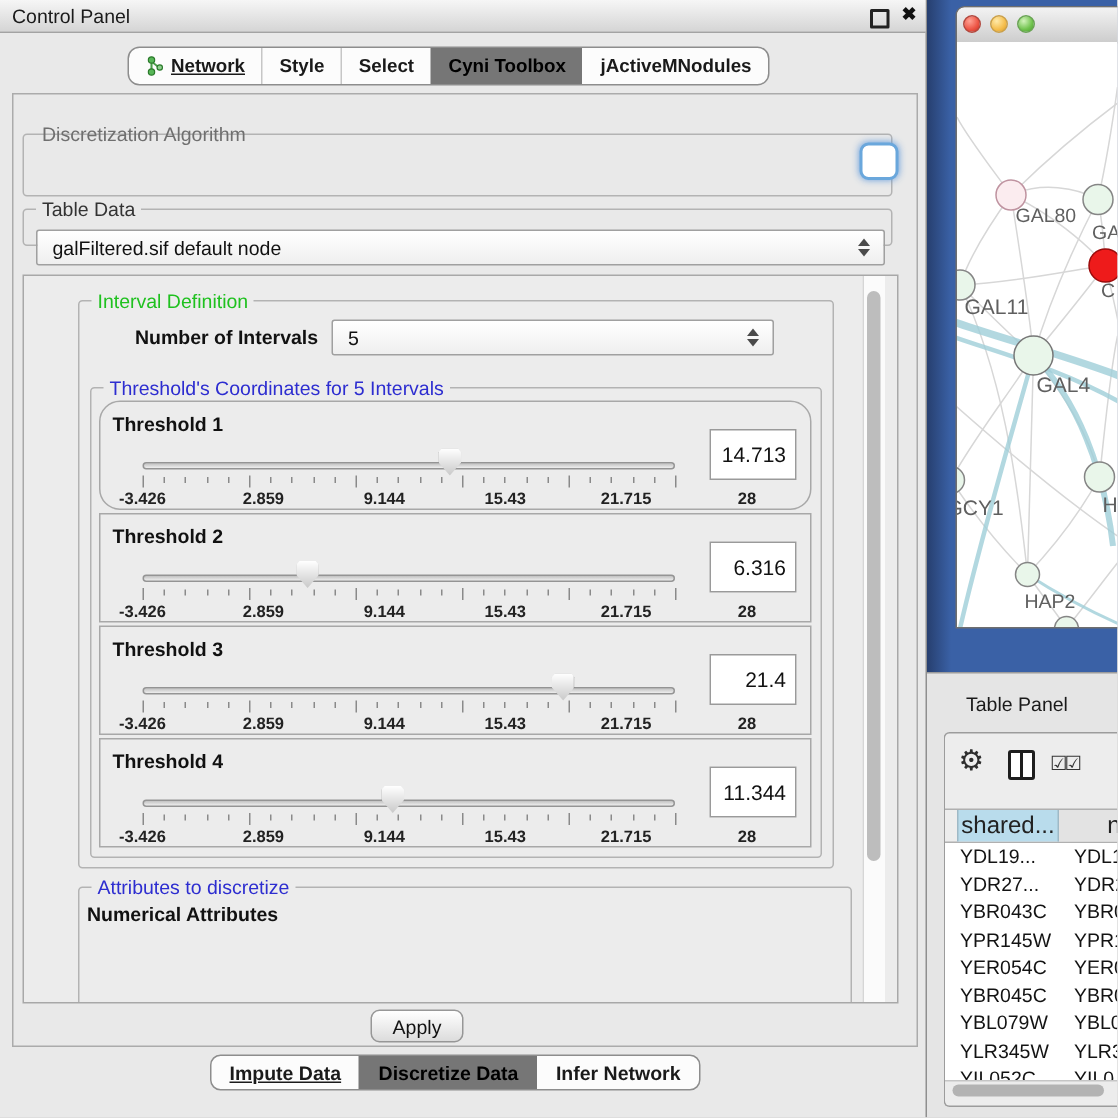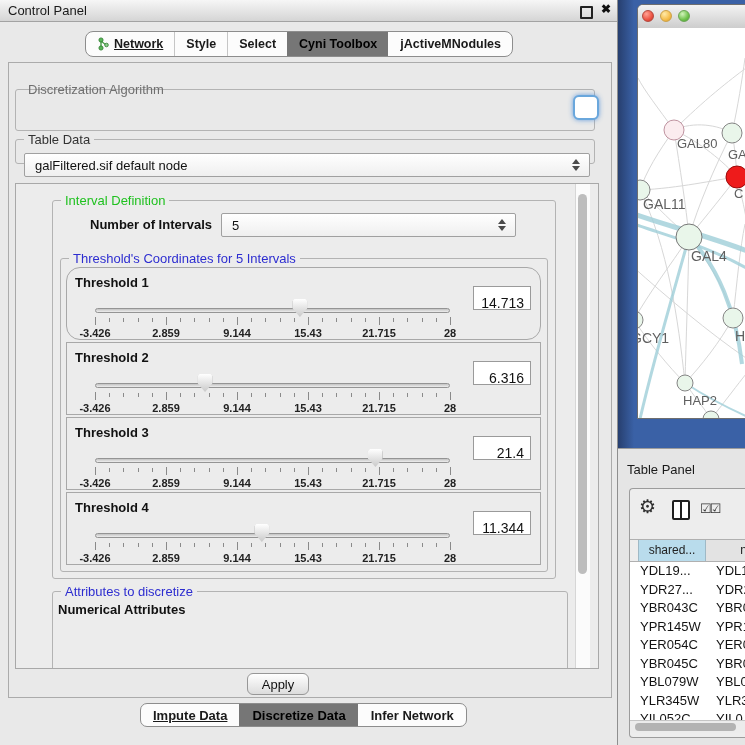--- a/index.html
+++ b/index.html
@@ -51,23 +51,23 @@
   .slider{position:absolute;left:28px;top:26px;width:355px;height:44px;}
   .track{position:absolute;left:0;top:14px;width:100%;height:5px;border:1px solid #949494;border-radius:4px;background:linear-gradient(#c2c2c2,#eeeeee);box-sizing:border-box;}
   .thumb{position:absolute;top:5px;width:15px;height:18px;transform:translateX(-50%);
          background:linear-gradient(#ffffff,#c9c9c9);
          clip-path:polygon(14% 0,86% 0,100% 14%,100% 52%,50% 100%,0 52%,0 14%);
          filter:drop-shadow(0 0 1px #6e6e6e);}
   .ticks{position:absolute;left:0;top:23px;width:100%;height:9px;}
   .tickmark{position:absolute;width:1px;background:#8a8a8a;}
   .tickmark.major{height:8px;top:0;}
   .tickmark.minor{height:4px;top:1px;}
-  .tick-labels{position:absolute;left:0;top:33px;width:100%;height:12px;}
+  .tick-labels{position:absolute;left:0;top:33px;width:100%;height:12px;padding-left:48px;}
   .tick-label{position:absolute;transform:translateX(-50%);font-size:11px;font-weight:bold;color:#222;white-space:nowrap;}
-  .value-box{position:absolute;right:9px;top:18px;width:58px;height:24px;background:#fff;border:1px solid #9a9a9a;
+  .value-box{position:absolute;right:9px;top:18px;width:58px;height:34px;background:#fff;border:1px solid #9a9a9a;
              font-size:14px;color:#111;text-align:right;line-height:32px;padding-right:6px;box-sizing:border-box;}
 
   .attrs-group{left:36px;top:407px;width:516px;height:92px;}
   .attrs-label{position:absolute;left:5px;top:10px;font-size:13px;font-weight:bold;color:#111;}
   .attr-list{position:absolute;left:12px;top:27px;width:480px;height:52px;background:#fff;border:1px solid #a5a5a5;overflow:hidden;box-sizing:border-box;}
   .attr-item{height:16px;line-height:16px;padding-left:8px;font-size:12.5px;color:#111;}
   .list-scroll{position:absolute;right:1px;top:1px;width:12px;height:48px;background:#f3f3f3;}
   .list-thumb{position:absolute;left:2px;top:2px;width:8px;height:44px;background:#b7b7b7;border-radius:4px;}
 
   .vscroll{position:absolute;right:8px;top:0;width:14px;height:100%;background:#fbfbfb;border-left:1px solid #d6d6d6;}
@@ -93,29 +93,29 @@
           overflow:hidden;background:#fff;box-sizing:border-box;}
   .nw-titlebar{height:23px;background:linear-gradient(#f3f3f3,#cdcdcd);border-bottom:1px solid #9a9a9a;position:relative;}
   .light{position:absolute;top:5px;width:12px;height:12px;border-radius:50%;box-sizing:border-box;}
   .light.red{left:4px;background:radial-gradient(circle at 35% 30%,#ffa294,#ec5343 60%,#bd3328);border:1px solid #b2483e;}
   .light.yellow{left:22px;background:radial-gradient(circle at 35% 30%,#ffeaa9,#f5bd4b 60%,#d2992d);border:1px solid #caA04a;}
   .light.green{left:40px;background:radial-gradient(circle at 35% 30%,#d2f3bb,#6fc24c 60%,#4b9c32);border:1px solid #6aa455;}
   .canvas{position:absolute;left:0;top:23px;width:108px;height:391px;background:#fff;}
   .canvas svg{position:absolute;left:0;top:0;}
 
   .tp-region{position:absolute;left:0;top:448px;width:127px;height:297px;background:#e5e5e5;border-top:1px solid #9c9c9c;box-sizing:border-box;}
-  .tp-title{position:absolute;left:9px;top:13px;font-size:13px;color:#1a1a1a;}
+  .tp-title{position:absolute;left:26px;top:13px;font-size:13px;color:#1a1a1a;}
   .tp-panel{position:absolute;left:11px;top:39px;width:116px;height:250px;background:#ededed;border:1px solid #9c9c9c;
             border-right:none;border-radius:4px 0 0 4px;overflow:hidden;box-sizing:border-box;}
   .gear{position:absolute;left:9px;top:6px;font-size:19px;color:#2e2e2e;}
   .cols-icon{position:absolute;left:42px;top:11px;width:14px;height:16px;border:2px solid #1e1e1e;border-radius:2px;background:#fff;}
   .cols-icon::after{content:"";position:absolute;left:50%;top:0;width:2px;height:100%;background:#1e1e1e;transform:translateX(-50%);}
   .checks{position:absolute;left:70px;top:12px;font-size:13px;color:#333;letter-spacing:-2px;}
   .tp-header{position:absolute;left:0;top:50px;width:220px;height:23px;display:flex;border-top:1px solid #b0b0b0;border-bottom:1px solid #b0b0b0;box-sizing:border-box;}
-  .th{font-size:12px;color:#222;text-align:center;line-height:21px;box-sizing:border-box;}
+  .th{font-size:16px;color:#222;text-align:center;line-height:21px;box-sizing:border-box;}
   .th.c1{width:68px;margin-left:8px;background:#b9dcec;border-left:1px solid #9fb9c6;border-right:1px solid #9fb9c6;}
   .th.c2{width:82px;background:#e3e3e3;}
   .tp-rows{position:absolute;left:0;top:73px;width:220px;height:158px;background:#fff;overflow:hidden;}
   .tp-row{display:flex;height:18.5px;font-size:13px;color:#131313;}
   .td1{width:68px;margin-left:8px;line-height:18px;padding-left:2px;box-sizing:border-box;}
   .td2{line-height:18px;padding-left:10px;}
   .hscroll{position:absolute;left:0;top:231px;width:116px;height:13px;background:#ececec;border-top:1px solid #c5c5c5;box-sizing:border-box;}
   .hthumb{position:absolute;left:5px;top:2px;width:101px;height:8px;border-radius:4px;background:#b3b3b3;}
 </style>
 </head>

